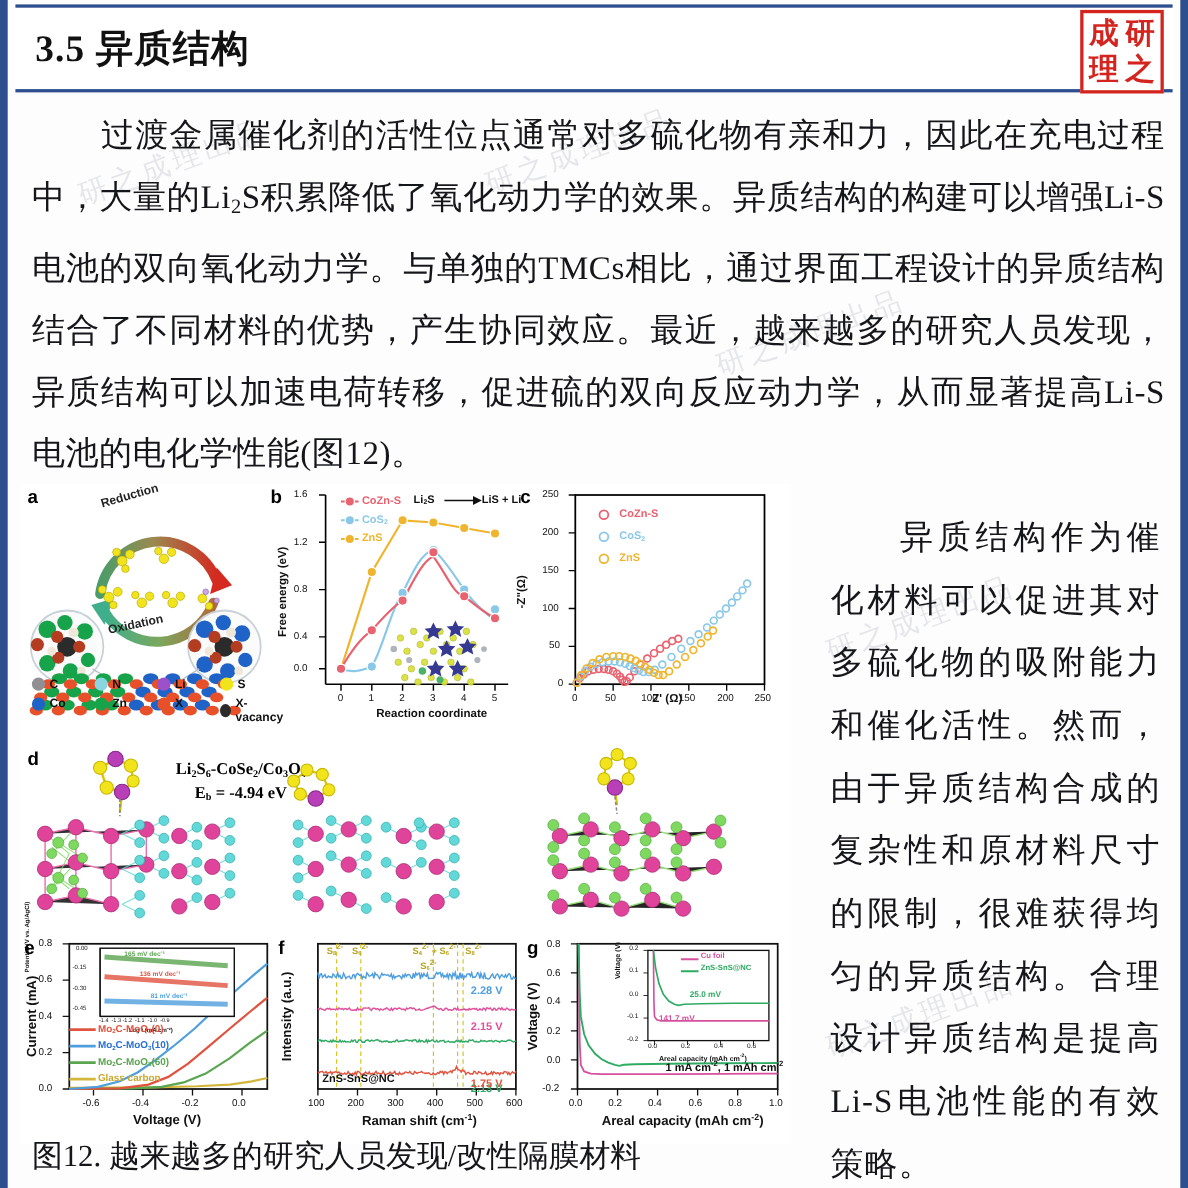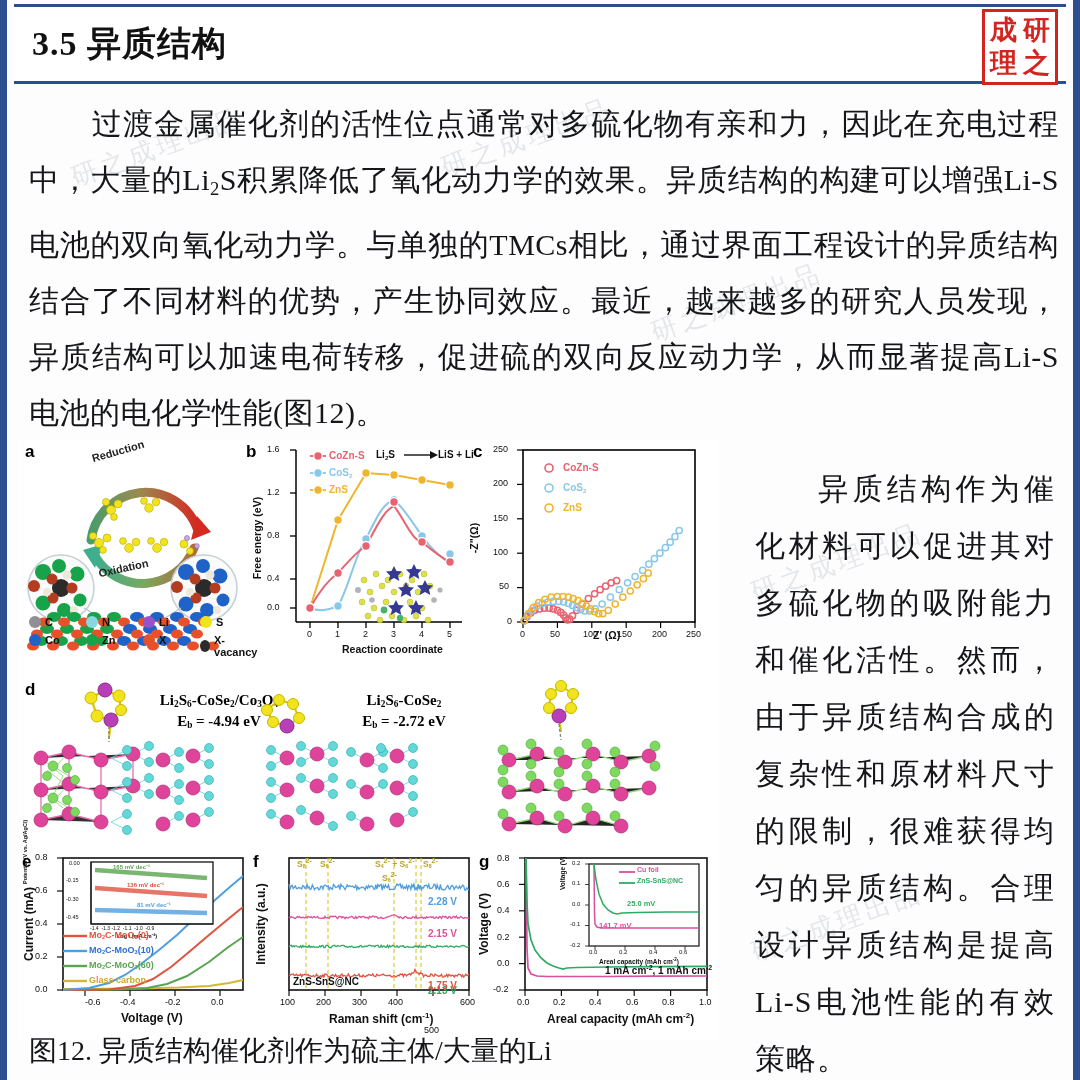--- a/index.html
+++ b/index.html
@@ -736,24 +736,20 @@
             <circle cx="156" cy="68" r="4.5"></circle>
             <circle cx="156" cy="84" r="4.5"></circle>
           <circle cx="94" cy="104" r="4.5"></circle>
             <circle cx="126" cy="104" r="4.5"></circle>
             <circle cx="156" cy="100" r="4.5"></circle>
             <circle cx="156" cy="116" r="4.5"></circle>
           <circle cx="94" cy="136" r="4.5"></circle>
             <circle cx="156" cy="132" r="4.5"></circle>
         </g>
       </svg>
-      <div class="dlab" style="left:300px;top:12px;width:170px;">
-        <span>Li</span><sub>2</sub><span>S</span><sub>6</sub><span>-CoSe</span><sub>2</sub>
-        <br><span>E</span><sub>b</sub><span> = -2.72 eV</span>
-      </div>
 
       <svg width="210" height="172" style="position:absolute;left:470px;top:0;">
         <g stroke="#d8c400" stroke-width="2" fill="none">
             <path d="M72,6 L84,14 M84,14 L82,28 M82,28 L70,36 M70,36 L60,28 M60,28 L62,14 M62,14 L72,6 M70,36 L72,52"></path>
           </g>
         <g>
             <circle cx="72" cy="6" r="5.5" fill="#f2e41c" stroke="#c8b800"></circle>
             <circle cx="84" cy="14" r="5.5" fill="#f2e41c" stroke="#c8b800"></circle>
         <circle cx="82" cy="28" r="5.5" fill="#f2e41c" stroke="#c8b800"></circle>
             <circle cx="70" cy="36" r="7" fill="#b83fb8" stroke="#8a2a8a"></circle>
@@ -872,21 +868,21 @@
       <div class="leg-t" style="left:70px;top:93px;color:#2a6fd6;font-size:9px;">Mo<sub>2</sub>C-MoO<sub>3</sub>(10)</div>
       <div class="leg-t" style="left:70px;top:108px;color:#5aa54f;font-size:9px;">Mo<sub>2</sub>C-MoO<sub>3</sub>(60)</div>
       <div class="leg-t" style="left:70px;top:123px;color:#c8a830;font-size:9px;">Glass carbon</div>
 
       <div class="ax-t" style="left:16px;top:0px;">0.8</div>
       <div class="ax-t" style="left:16px;top:33px;">0.6</div>
       <div class="ax-t" style="left:16px;top:66px;">0.4</div>
       <div class="ax-t" style="left:16px;top:99px;">0.2</div>
       <div class="ax-t" style="left:16px;top:132px;">0.0</div>
 
-      <div class="ax-t" style="left:56px;top:145px;margin-left:10px;">-0.6</div>
+      <div class="ax-t" style="left:56px;top:145px;">-0.6</div>
       <div class="ax-t" style="left:101px;top:145px;">-0.4</div>
       <div class="ax-t" style="left:146px;top:145px;">-0.2</div>
       <div class="ax-t" style="left:192px;top:145px;">0.0</div>
       <div class="ax-lbl" style="left:102px;top:159px;font-size:12px;">Voltage (V)</div>
       <div class="ax-lbl" style="left:-27px;top:65px;font-size:12px;transform:rotate(-90deg);">Current (mA)</div>
     </div>
 
     <div class="panel" id="panelF" style="left:232px;top:412px;width:226px;height:188px;">
       <div class="plabel" style="left:2px;top:0px;">f</div>
       <svg width="226" height="175" style="position:absolute;left:0;top:0;">
@@ -920,21 +916,21 @@
       <div class="rtick" style="left:177px;top:44px;color:#4f9ede;font-size:10px;">2.28 V</div>
       <div class="rtick" style="left:177px;top:76px;color:#e04f9a;font-size:10px;">2.15 V</div>
       <div class="rtick" style="left:177px;top:104px;color:#2faa63;font-size:10px;margin-top:29px;">2.13 V</div>
       <div class="rtick" style="left:177px;top:128px;color:#e0533f;font-size:10px;">1.75 V</div>
       <div class="rtick" style="left:42px;top:124px;color:#111;font-size:10px;">ZnS-SnS@NC</div>
 
       <div class="ax-t" style="left:29px;top:145px;">100</div>
       <div class="ax-t" style="left:65px;top:145px;">200</div>
       <div class="ax-t" style="left:101px;top:145px;">300</div>
       <div class="ax-t" style="left:137px;top:145px;">400</div>
-      <div class="ax-t" style="left:173px;top:145px;margin-top:28px;">500</div>
+      <div class="ax-t" style="left:173px;top:145px;">500</div>
       <div class="ax-t" style="left:209px;top:145px;">600</div>
       <div class="ax-lbl" style="left:78px;top:159px;font-size:12px;">Raman shift (cm<sup style="font-size:8px;">-1</sup>)</div>
       <div class="ax-lbl" style="left:-31px;top:65px;font-size:12px;transform:rotate(-90deg);">Intensity (a.u.)</div>
     </div>
 
     <div class="panel" id="panelG" style="left:458px;top:412px;width:242px;height:188px;">
       <div class="plabel" style="left:2px;top:0px;">g</div>
       <svg width="242" height="175" style="position:absolute;left:0;top:0;">
         <rect x="48" y="6" width="182" height="132" fill="#fff" stroke="#111" stroke-width="1.6"></rect>
         <g stroke="#111" stroke-width="1.2">
@@ -1001,14 +997,14 @@
       <div class="ax-t" style="left:76px;top:145px;">0.2</div>
       <div class="ax-t" style="left:112px;top:145px;">0.4</div>
       <div class="ax-t" style="left:149px;top:145px;">0.6</div>
       <div class="ax-t" style="left:185px;top:145px;">0.8</div>
       <div class="ax-t" style="left:222px;top:145px;">1.0</div>
       <div class="ax-lbl" style="left:70px;top:159px;font-size:12px;">Areal capacity (mAh cm<sup style="font-size:8px;">-2</sup>)</div>
       <div class="ax-lbl" style="left:-24px;top:65px;font-size:12px;transform:rotate(-90deg);">Voltage (V)</div>
     </div>
   </div>
 
-  <div class="caption">图12. 异质结构催化剂作为硫主体/大量的Li</div>
+  <div class="caption">图12. 越来越多的研究人员发现/改性隔膜材料</div>
 </div>
 
 </body></html>

